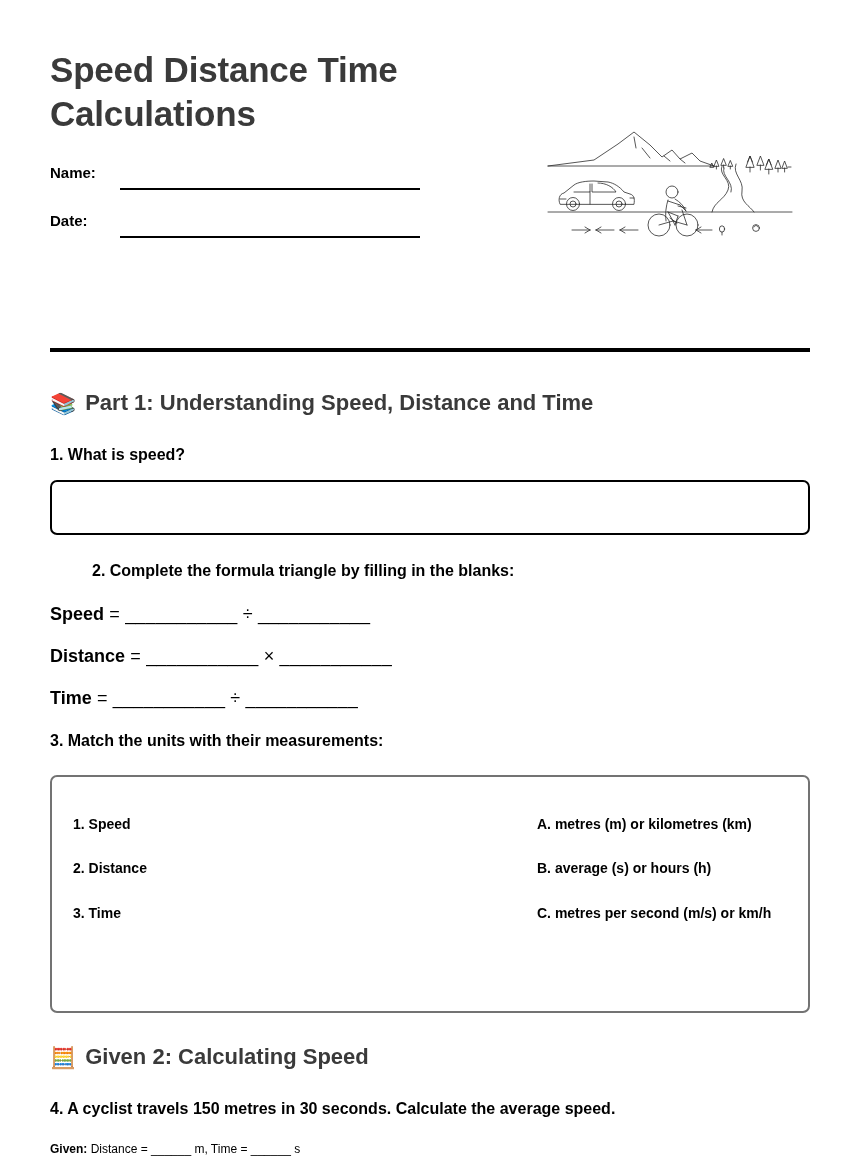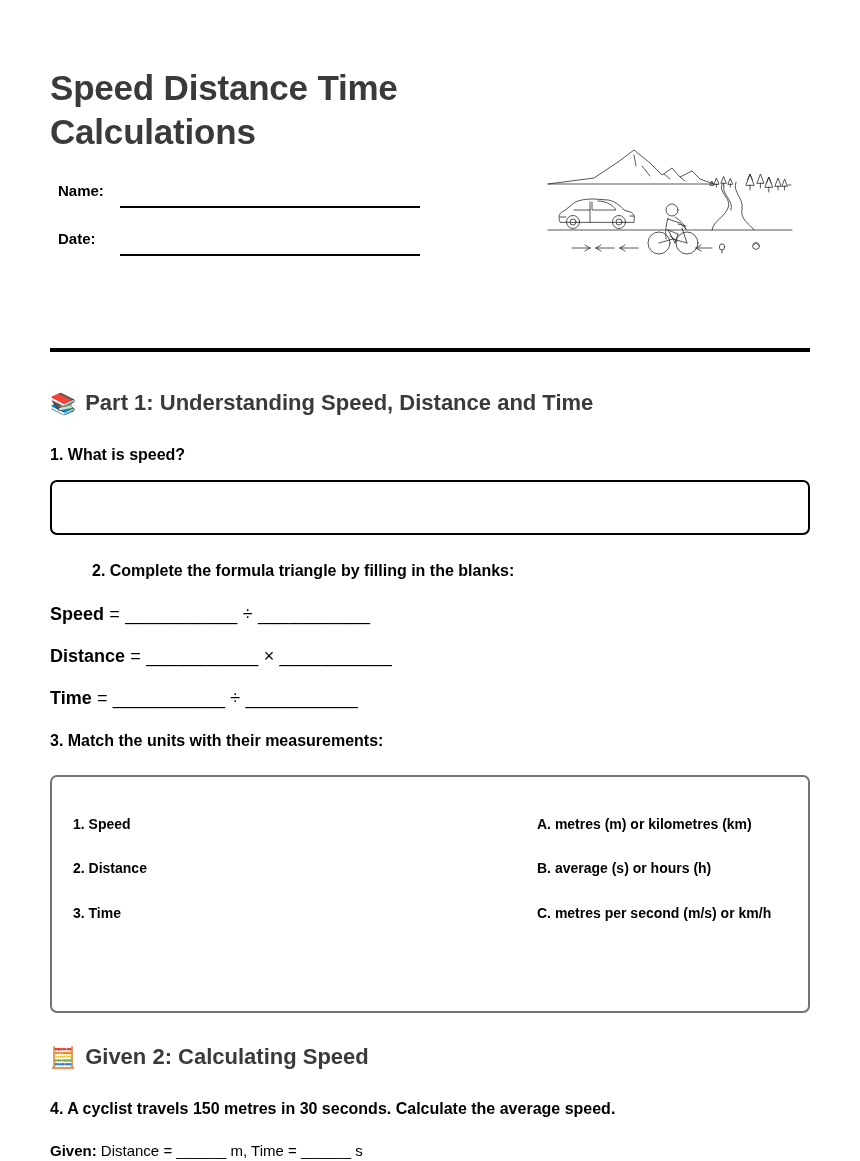--- a/index.html
+++ b/index.html
@@ -22,21 +22,21 @@
     width: 860px;
     height: 1161px;
     box-sizing: border-box;
     padding: 0;
   }
 
   
   .header-zone {
     position: absolute;
     left: 0;
-    top: 18px;
+    top: 0;
     width: 860px;
     height: 330px;
   }
 
   .doc-title {
     position: absolute;
     left: 50px;
     top: 48px;
     width: 470px;
     font-size: 35px;
@@ -55,21 +55,20 @@
   .field-row.date { top: 212px; }
 
   .field-label {
     position: absolute;
     left: 0;
     top: 0;
     font-size: 15px;
     font-weight: bold;
     color: #000;
     white-space: nowrap;
-    margin-left: 8px;
   }
   .field-line {
     position: absolute;
     left: 70px;
     top: 24px;
     width: 300px;
     height: 0;
     border-bottom: 2px solid #000;
   }
 
@@ -189,21 +188,21 @@
     color: #000;
     line-height: 1.32;
     margin-bottom: 26px;
   }
   .match-col.left .match-item { white-space: nowrap; }
 
   .given-line {
     position: absolute;
     left: 50px;
     top: 1142px;
-    font-size: 15px;
+    font-size: 12px;
     color: #000;
     white-space: nowrap;
   }
   .given-line .gl-label { font-weight: bold; }
   .given-line .gl-rest { font-weight: normal; }
 </style>
 </head>
 <body>
 
 <div class="page">

